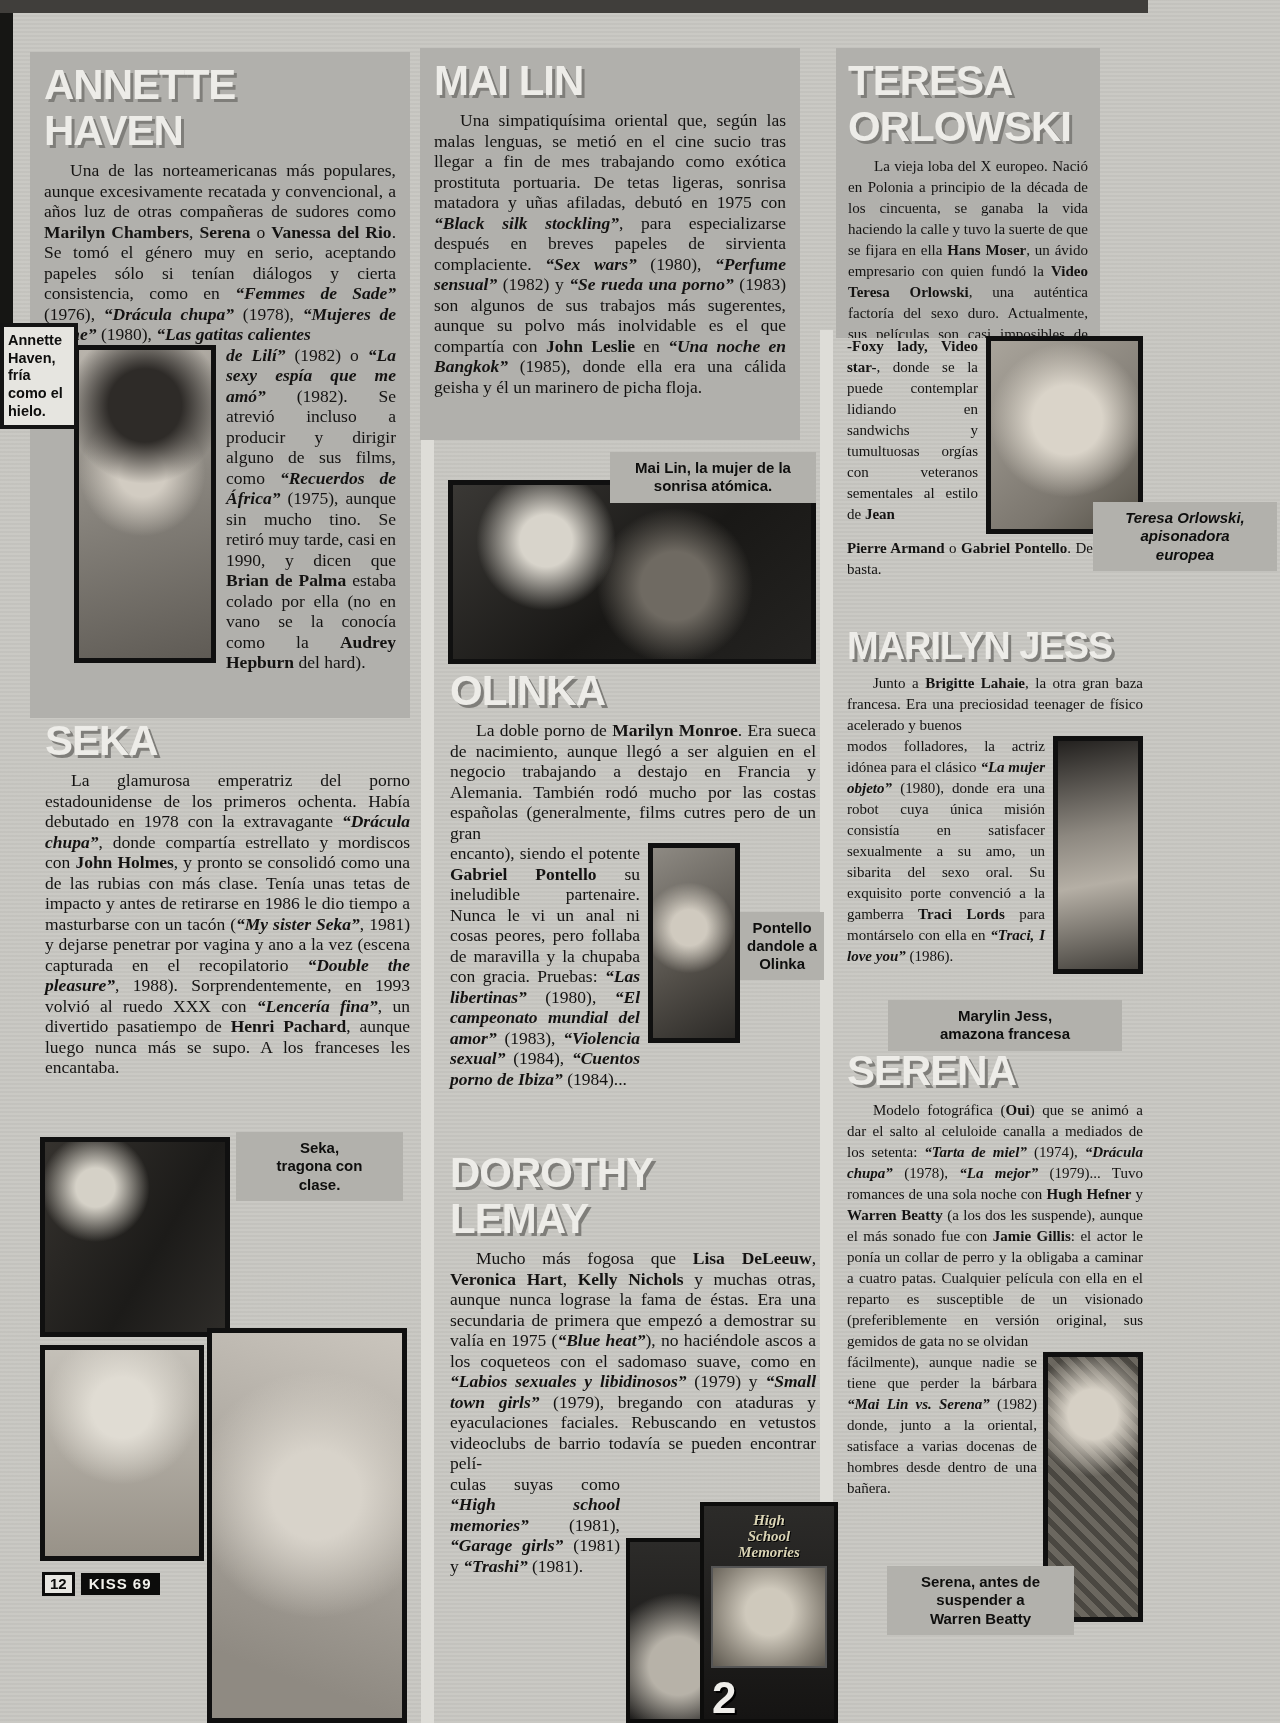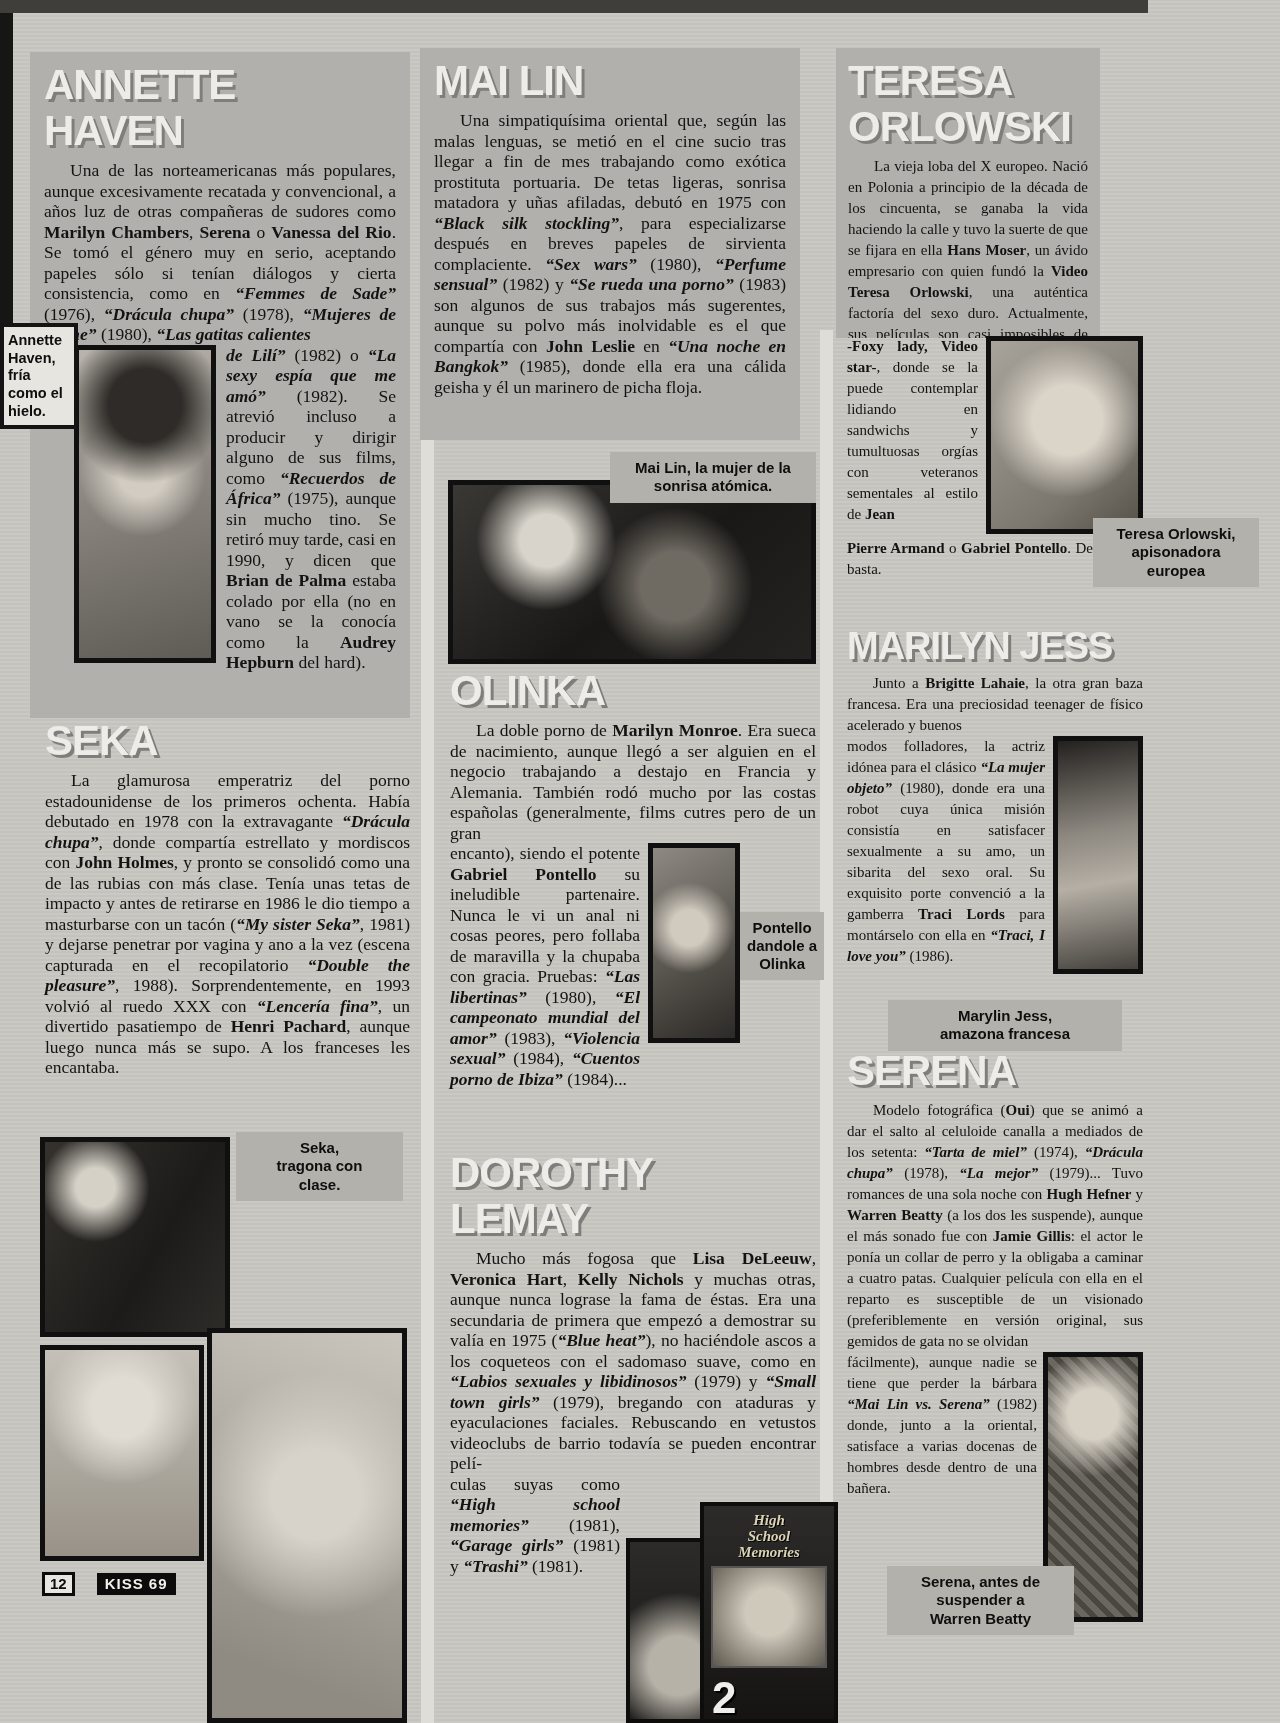--- a/index.html
+++ b/index.html
@@ -72,34 +72,34 @@
     color:#efeeea;line-height:1;margin:8px 0 0 4px;text-shadow:2px 2px 0 #000;}
   
   .cap{box-sizing:border-box;background:#b2b1ac;color:#0e0e0d;
     font-family:"Liberation Sans",sans-serif;font-weight:700;font-size:15px;line-height:1.22;
     text-align:center;padding:7px 5px;white-space:pre-line;}
   .capA{left:0;top:323px;width:78px;background:#e6e5e0;border:4px solid #141414;
     text-align:left;padding:5px 4px;z-index:6;font-size:14.5px;}
   .capSeka{left:236px;top:1132px;width:167px;z-index:4;}
   .capMai{left:610px;top:428px;width:206px;z-index:5;margin-top:24px;}
   .capOli{width:150px;margin:6px auto 0;}
-  .capTeresa{left:1093px;top:518px;width:166px;z-index:5;}
+  .capTeresa{left:1093px;top:502px;width:184px;z-index:5;font-style:italic;}
   .capJess{left:888px;top:1000px;width:234px;z-index:5;}
   .capSerena{left:887px;top:1566px;width:187px;z-index:5;}
   
   .sekaSec{left:45px;top:718px;width:365px;}
   .olinkaSec{left:450px;top:668px;width:366px;}
   .dorothySec{left:450px;top:1150px;width:366px;}
   .teresaCont{left:847px;top:336px;width:296px;}
   .marilynSec{left:847px;top:625px;width:296px;}
   .serenaSec{left:847px;top:1048px;width:296px;}
   .narrow-an{flex:1;margin-left:10px;}
   .nw{box-sizing:border-box;}
   
-  .footer{left:42px;top:1572px;display:flex;align-items:center;gap:22px;z-index:6;}
+  .footer{left:42px;top:1572px;display:flex;align-items:center;gap:6px;z-index:6;}
   .pgnum{font-family:"Liberation Sans",sans-serif;font-weight:700;font-size:15px;
     border:3px solid #0c0c0b;background:#e8e7e2;color:#0c0c0b;padding:0 5px;line-height:18px;}
   .brand{font-family:"Liberation Sans",sans-serif;font-weight:700;font-size:15px;
     background:#0c0c0b;color:#f2f1ec;padding:2px 8px;line-height:18px;letter-spacing:1px;}
   .stack{flex:none;width:176px;margin-left:8px;display:flex;flex-direction:row;align-items:center;}
 </style>
 </head>
 <body>
 
 <div class="page">

